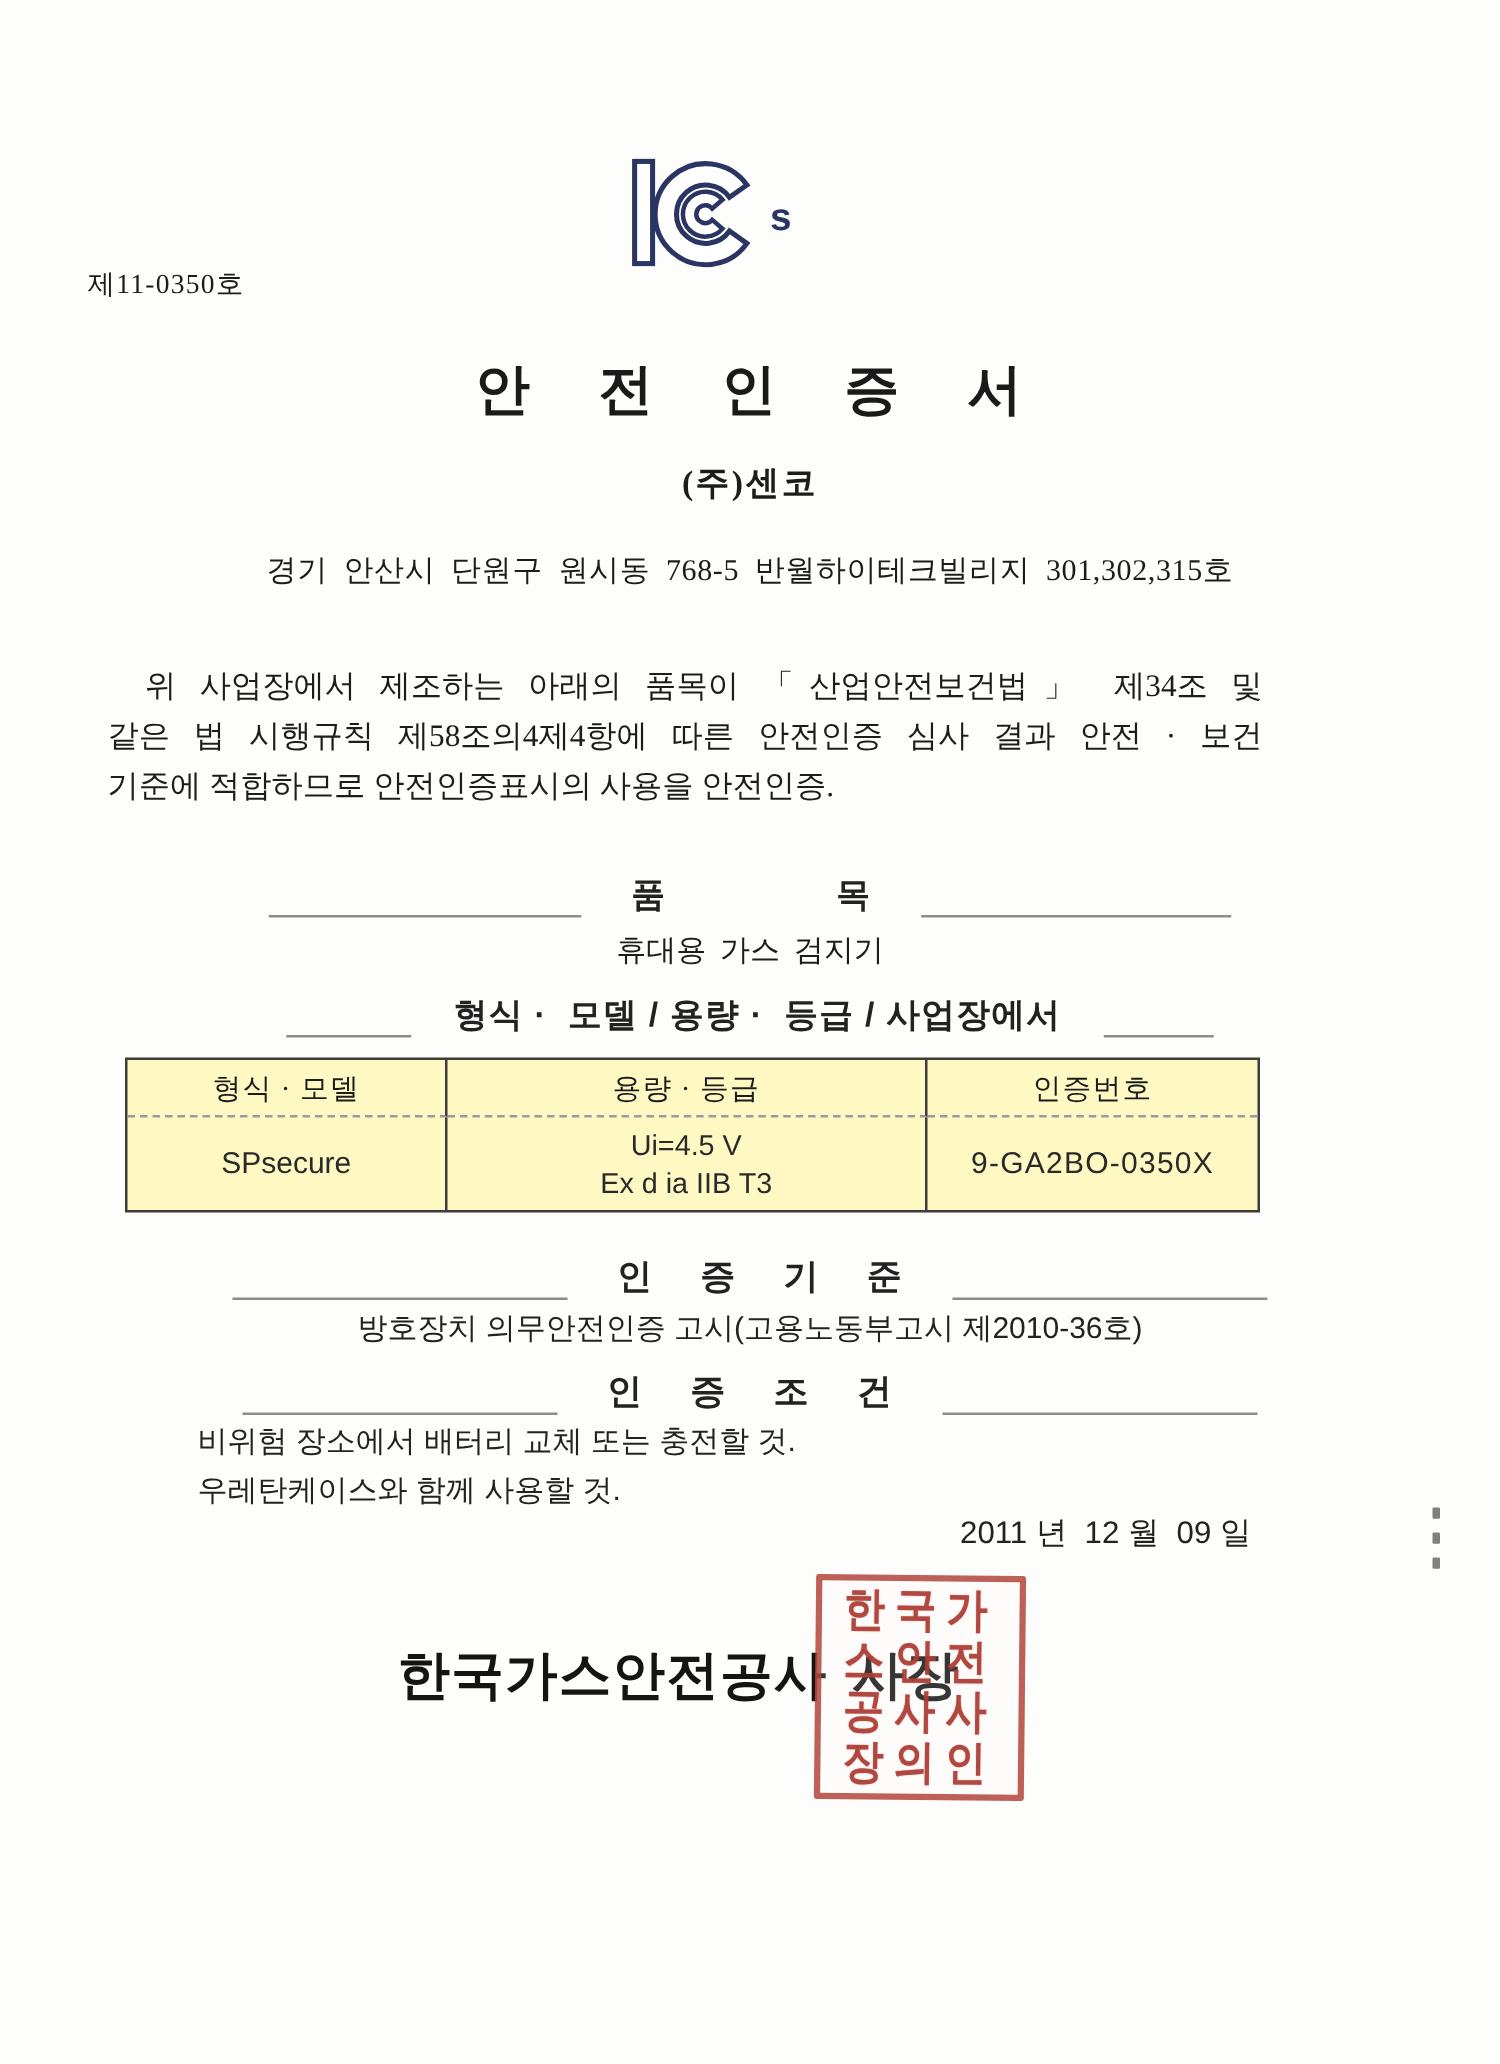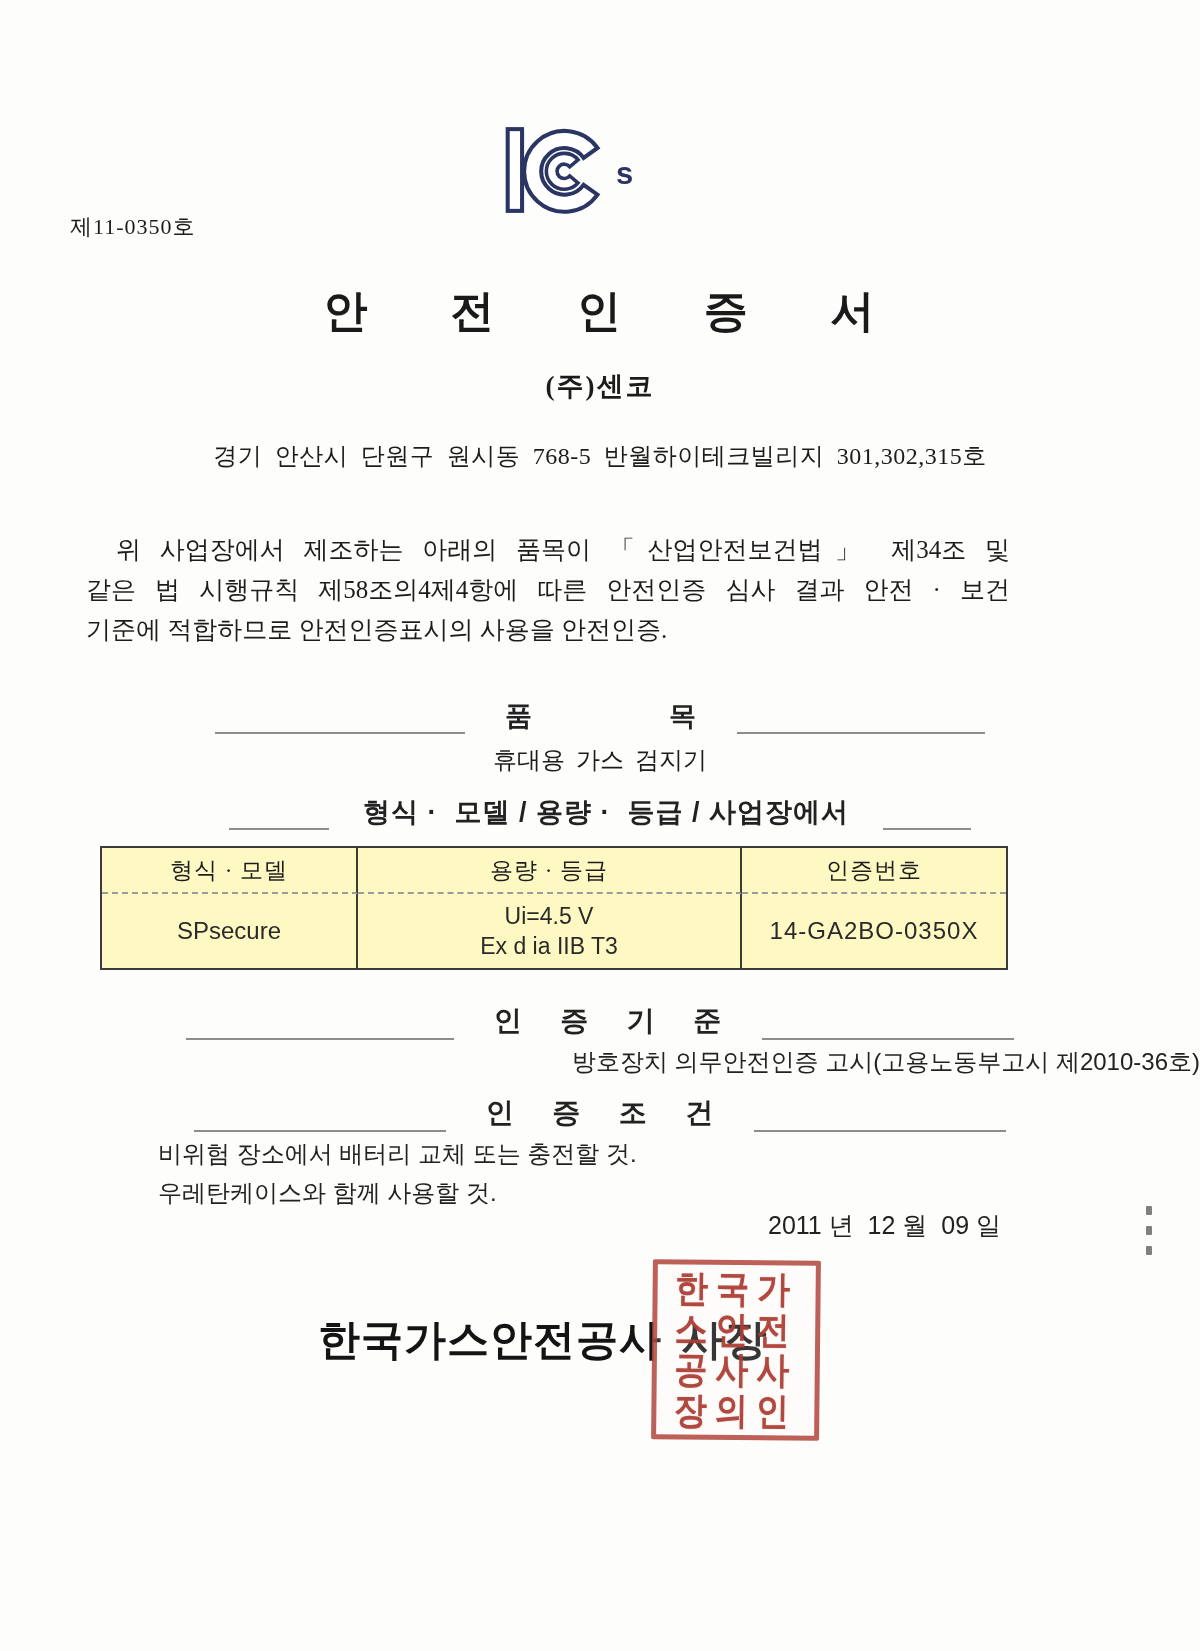--- a/index.html
+++ b/index.html
@@ -19,21 +19,21 @@
   .kc-suffix {
     font-family:"Liberation Sans","DejaVu Sans",sans-serif;
     font-weight:bold; font-size:31px; color:#2b3563;
     margin-left:5px; margin-top:30px;
   }
 
   .doc-number { position:absolute; left:70px; top:212px; font-size:22px; letter-spacing:1px; }
 
   .cert-title {
     position:absolute; left:0; right:0; top:282px; text-align:center;
-    font-family:Liberation Mono, monospace;
+    font-family:Liberation Sans, sans-serif;
     font-weight:700; font-size:44px; letter-spacing:2px; word-spacing:12px;
     white-space:pre; color:#1a1a1a;
   }
 
   .company-name {
     position:absolute; left:0; right:0; top:368px; text-align:center;
     font-weight:700; font-size:27px; letter-spacing:2px;
   }
   .company-address {
     position:absolute; left:0; right:0; top:440px; text-align:center;
@@ -74,21 +74,21 @@
     background:#fef9c3;
   }
   .cell { display:flex; flex-direction:column; align-items:center; justify-content:center; }
   .cell.v-border { border-right:2px solid #3c3c3c; }
   .cell.head { border-bottom:2px dashed #9b9b9b; font-size:23px; letter-spacing:1px; }
   .cell.body-sans { font-family:"Liberation Sans","DejaVu Sans",sans-serif; font-size:24px; color:#2a2a2a; }
   .cell .cap-line { font-family:"Liberation Sans","DejaVu Sans",sans-serif; font-size:23px; line-height:30px; color:#2a2a2a; }
   .certno { letter-spacing:1px; }
 
   .standard-value {
-    position:absolute; left:0; right:0; top:1046px; text-align:right;
+    position:absolute; left:0; right:0; top:1046px; text-align:center;
     font-family:"Liberation Sans","DejaVu Sans",sans-serif; font-size:24px; color:#222;
   }
 
   .condition-list {
     position:absolute; left:158px; top:1134px;
     font-family:"Liberation Sans","DejaVu Sans",sans-serif;
     font-size:24px; line-height:39px; color:#222;
   }
 
   .issue-date {
@@ -164,21 +164,21 @@
 
   <div class="spec-table">
     <div class="cell head v-border">형식 · 모델</div>
     <div class="cell head v-border">용량 · 등급</div>
     <div class="cell head">인증번호</div>
     <div class="cell body-sans v-border">SPsecure</div>
     <div class="cell v-border">
       <div class="cap-line">Ui=4.5 V</div>
       <div class="cap-line">Ex d ia IIB T3</div>
     </div>
-    <div class="cell body-sans certno">14-GA2BO-0350X</div>
+    <div class="cell body-sans certno">9-GA2BO-0350X</div>
   </div>
 
   <div class="section-row row-standard">
     <div class="rule" style="width:268px"></div>
     <div class="section-title">인  증  기  준</div>
     <div class="rule" style="width:252px"></div>
   </div>
   <div class="standard-value">방호장치 의무안전인증 고시(고용노동부고시 제2010-36호)</div>
 
   <div class="section-row row-condition">

